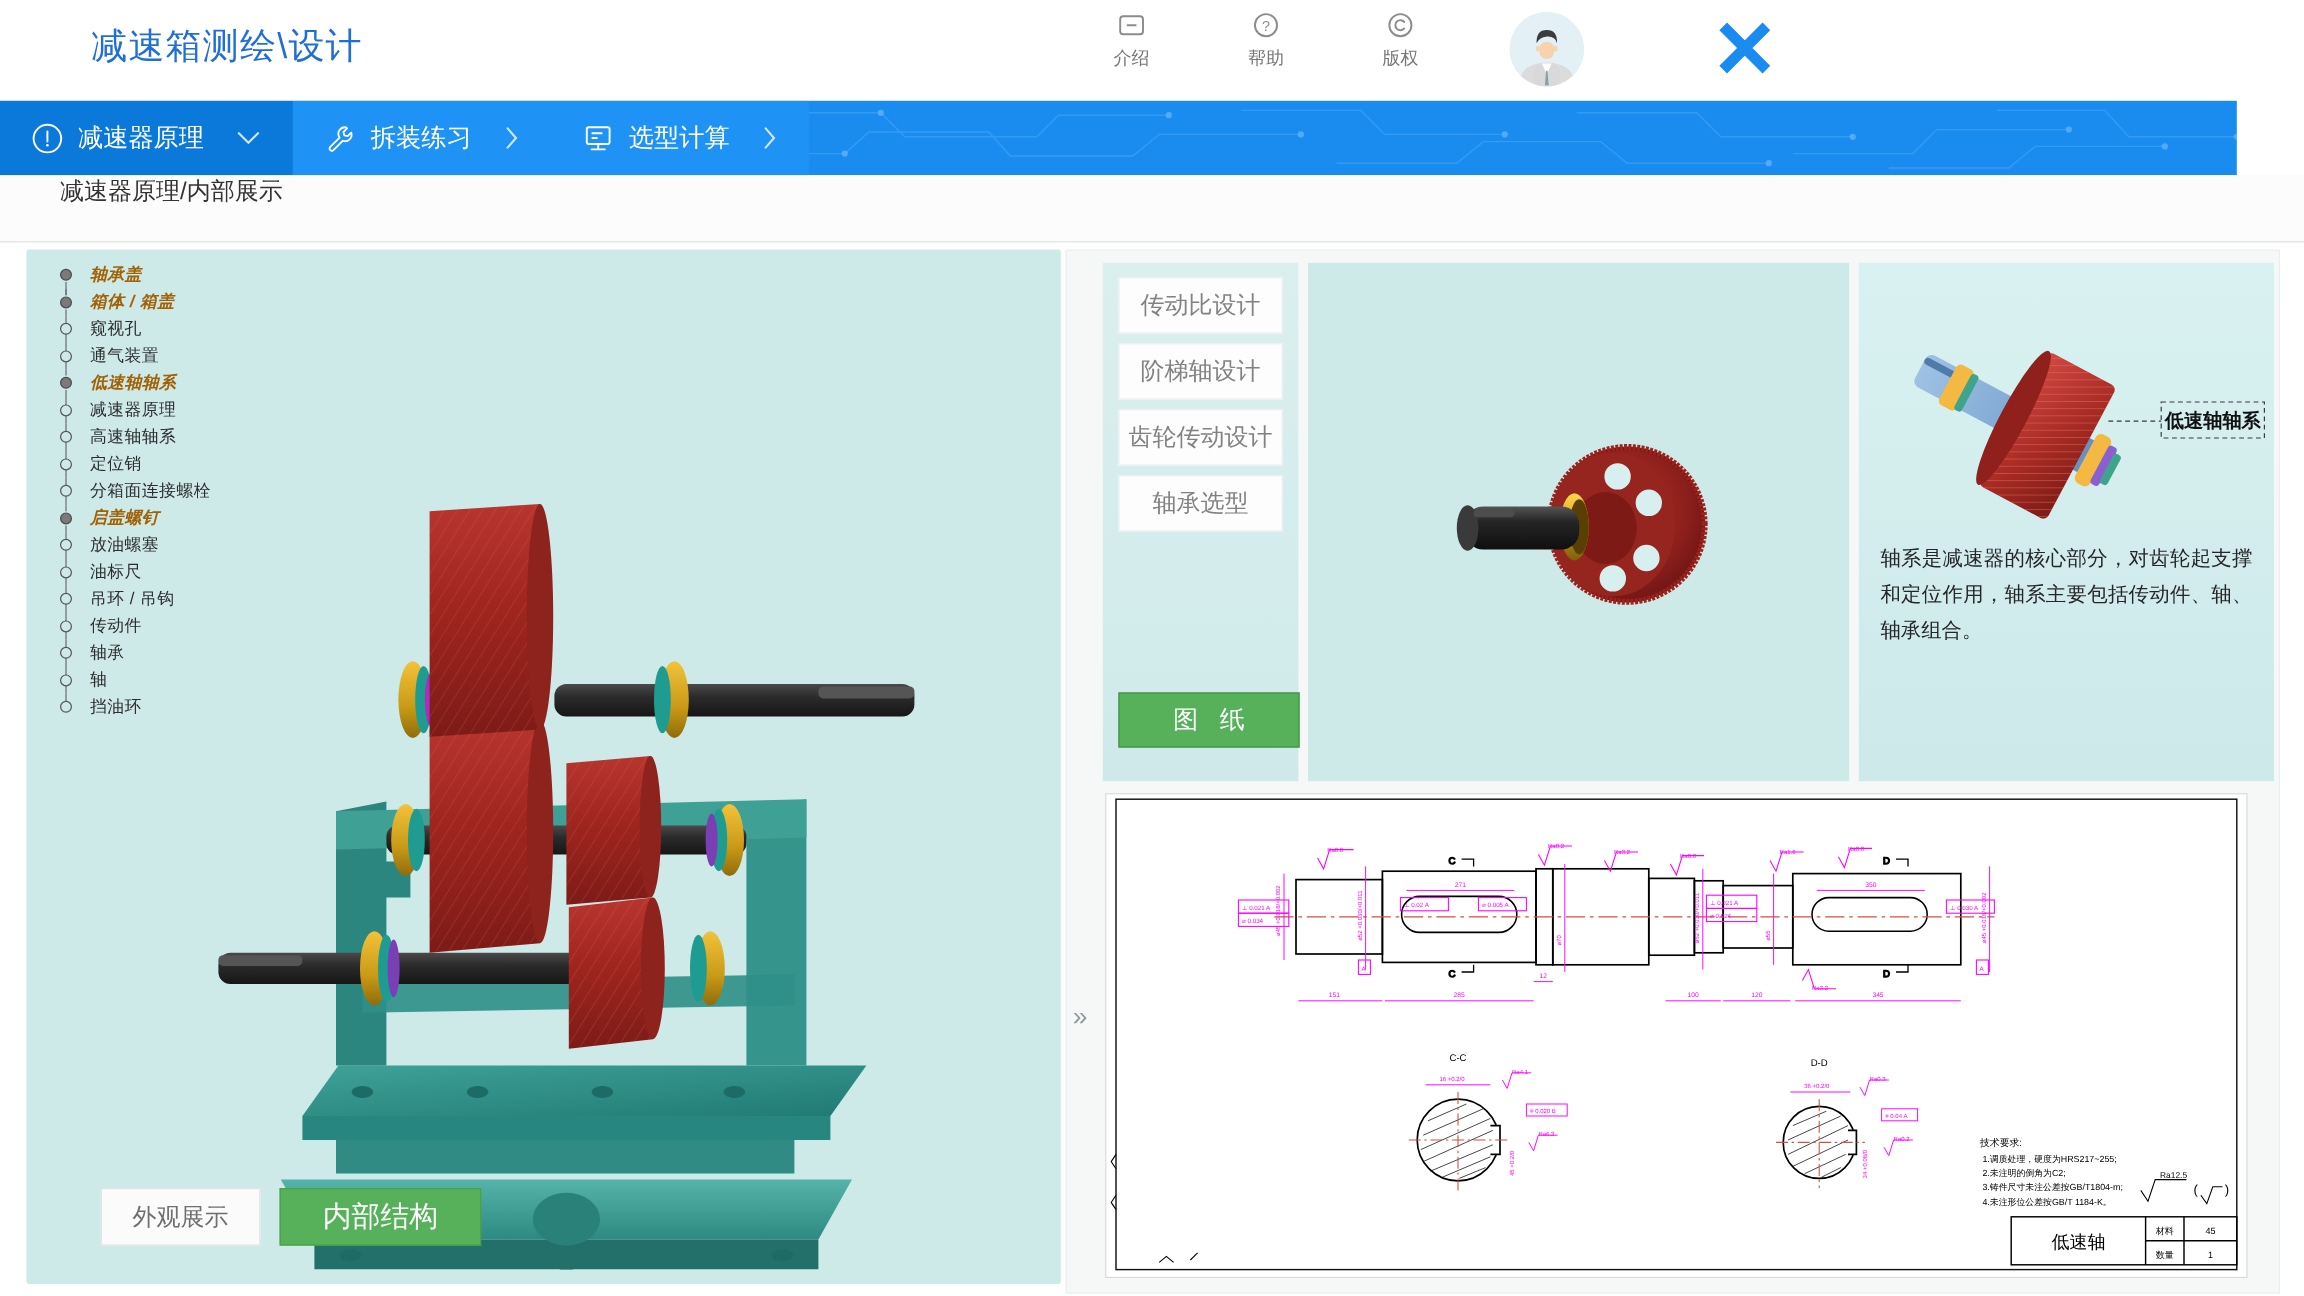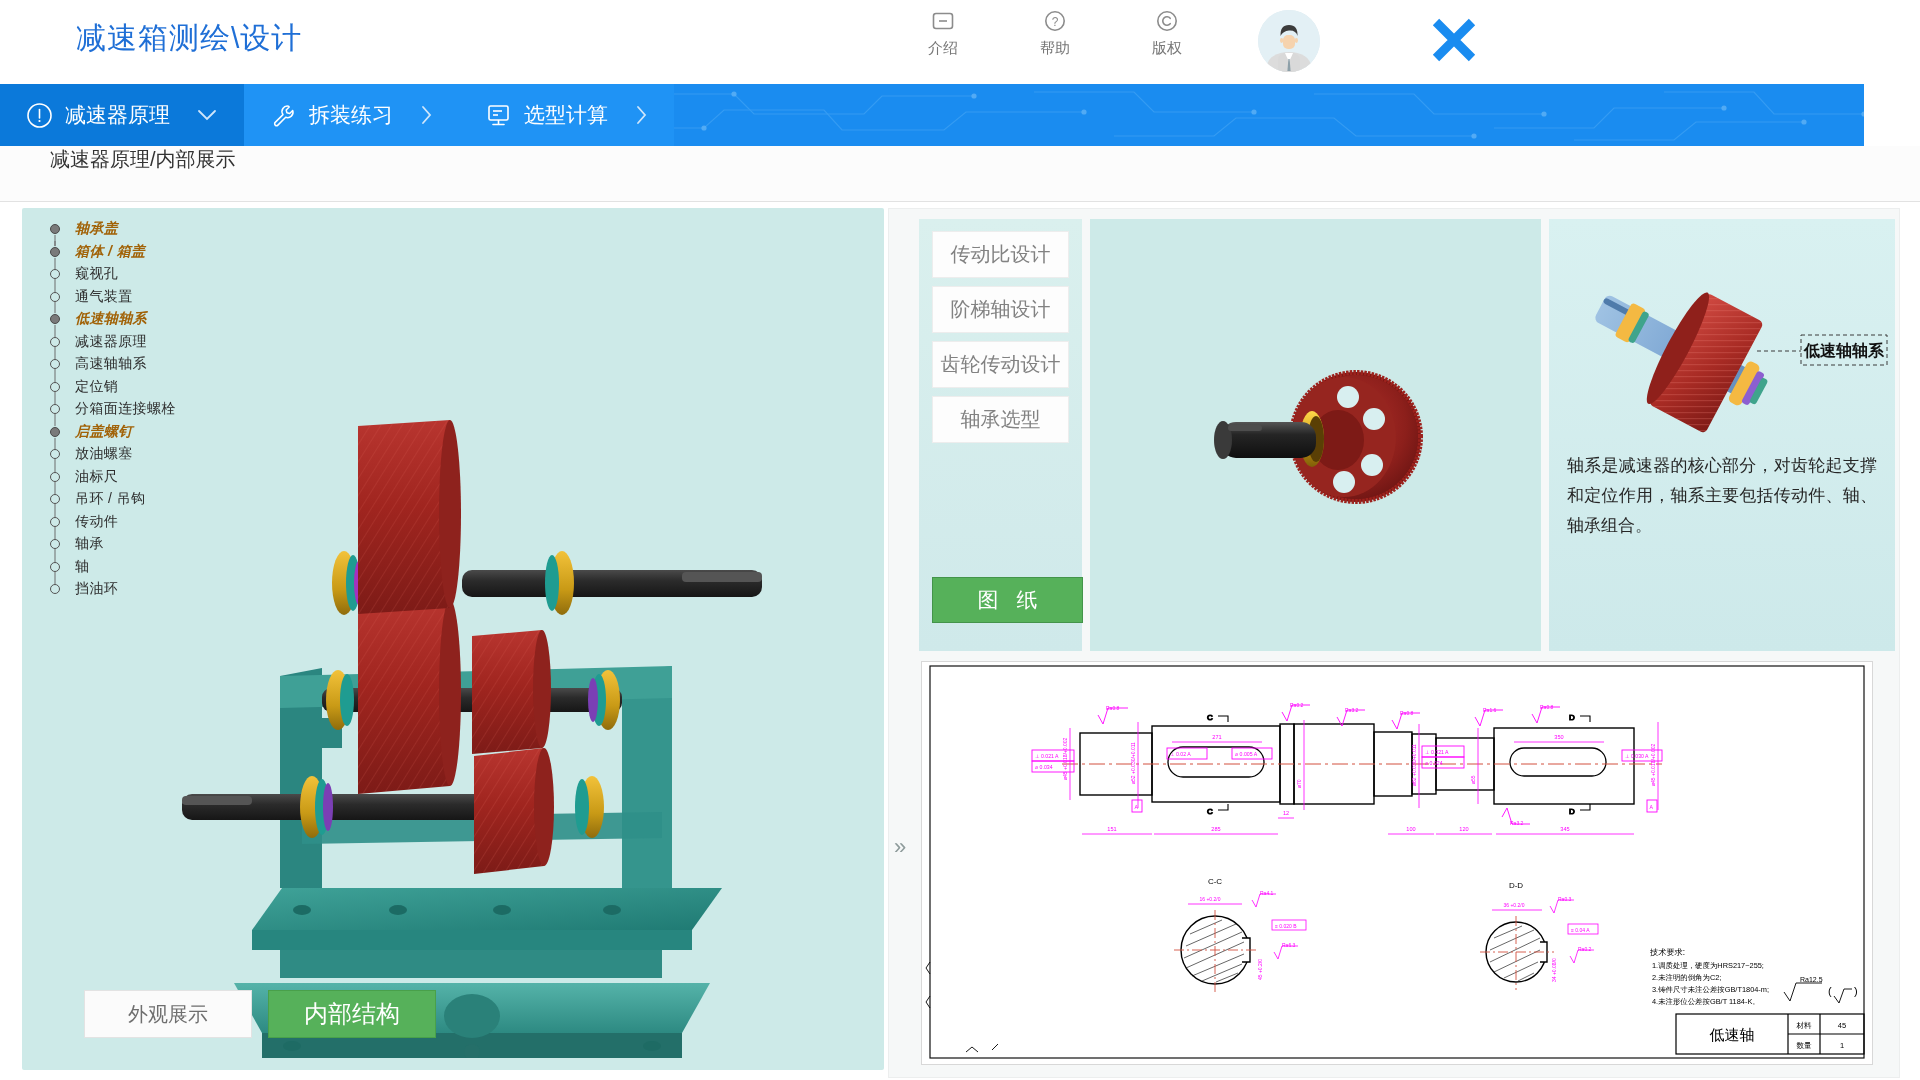--- a/index.html
+++ b/index.html
@@ -116,21 +116,21 @@
     margin-left: 9px; font-size: 14px; color: #2d2d2d; white-space: nowrap;
     letter-spacing: .4px;
   }
   .part-row.on .part-label { font-weight: 700; color: #a16207; font-style: italic; }
 
   .model3d { position: absolute; left: 140px; top: 210px; width: 620px; height: 640px; }
   .model3d svg { display:block; }
 
   .btnrow-left { position: absolute; left: 62px; bottom: 32px; display: flex; gap: 16px; }
   .btn-flat {
-    width: 168px; height: 48px; border: 1px solid #e3e3e3; background: #fbfbfb;
+    width: 133px; height: 48px; border: 1px solid #e3e3e3; background: #fbfbfb;
     color: #6f6f6f; font-size: 20px; display: flex; align-items: center; justify-content: center;
     cursor: pointer; font-family: inherit;
   }
   .btn-green {
     width: 168px; height: 48px; border: 1px solid #49a04a; background: #56b15a;
     color: #ffffff; font-size: 24px; display: flex; align-items: center; justify-content: center;
     cursor: pointer; font-family: inherit;
   }
 
   

